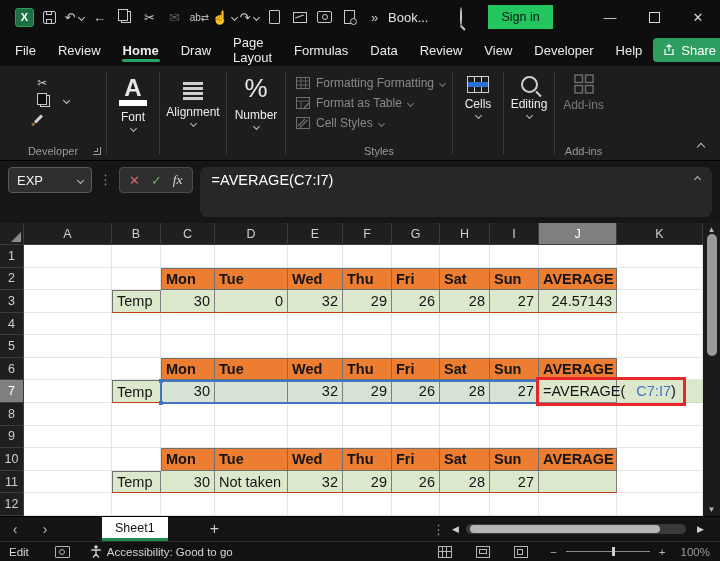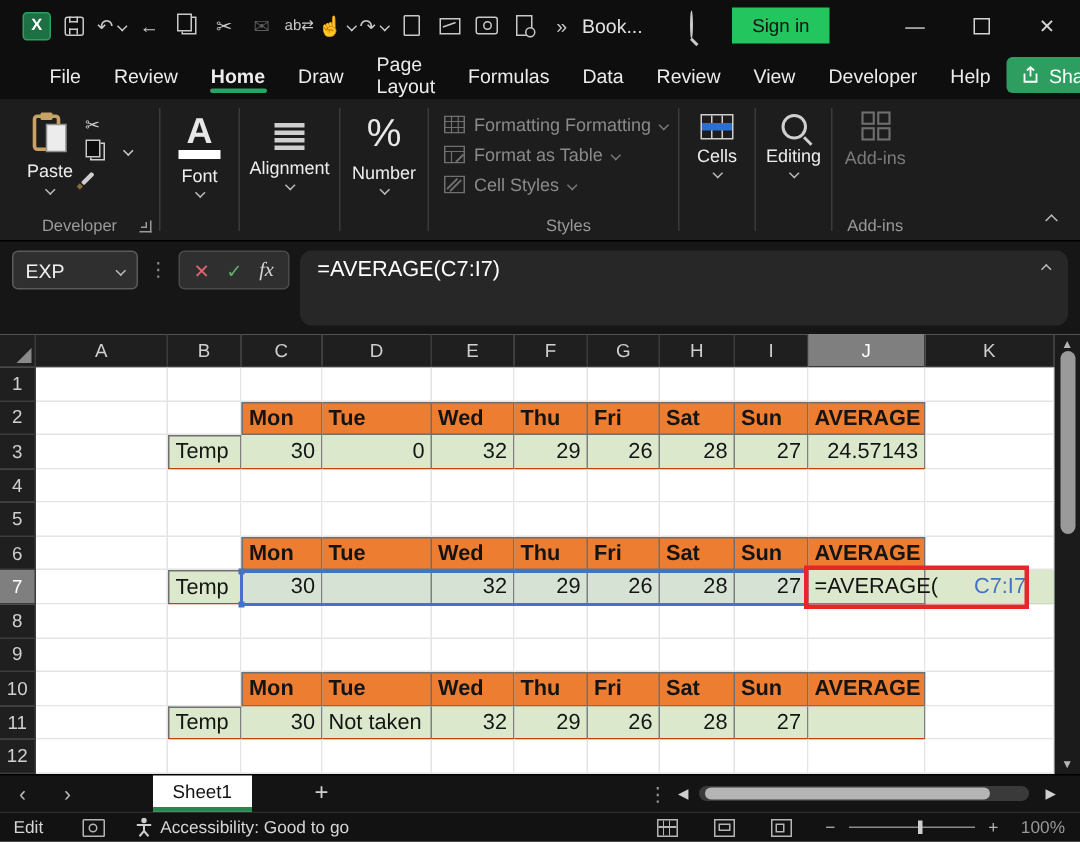--- a/index.html
+++ b/index.html
@@ -32,21 +32,21 @@
   .icpage{width:9px;height:12px;border:1px solid #c9c9c9;border-radius:1px;}
   .iccam{width:13px;height:10px;border:1px solid #c9c9c9;border-radius:2px;position:relative;}
   .iccam::after{content:'';position:absolute;left:4px;top:2px;width:4px;height:4px;border:1px solid #c9c9c9;border-radius:50%;}
   .icink{width:12px;height:9px;border:1px solid #c9c9c9;position:relative;}
   .icink::after{content:'';position:absolute;left:1px;top:3px;width:9px;height:1px;background:#c9c9c9;transform:rotate(-20deg);}
   .iclookup{width:9px;height:12px;border:1px solid #c9c9c9;position:relative;}
   .iclookup::after{content:'';position:absolute;right:-3px;bottom:-2px;width:5px;height:5px;border:1.2px solid #c9c9c9;border-radius:50%;background:#0e0e0e;}
   .abtxt{font-size:10px;letter-spacing:0;color:#c9c9c9;}
 
   
-  .menubar{height:32px;display:flex;align-items:center;background:#0e0e0e;color:#ececec;font-size:13px;padding-left:22px;flex:0 0 auto;}
+  .menubar{height:32px;display:flex;align-items:center;background:#0e0e0e;color:#ececec;font-size:13px;padding-left:4px;flex:0 0 auto;}
   .mtab{padding:0 11px;height:100%;display:flex;align-items:center;position:relative;cursor:default;}
   .mtab.active{font-weight:bold;}
   .mtab.active::after{content:'';position:absolute;left:10px;right:10px;bottom:4px;height:3px;background:#27a365;border-radius:2px;}
   .share{margin-left:auto;margin-right:8px;background:#2e9e60;color:#fff;border-radius:4px;padding:4.5px 10px;display:flex;align-items:center;gap:6px;font-size:13px;}
 
   
   .ribbon{height:94px;background:#1d1d1d;position:relative;display:flex;flex:0 0 auto;border-bottom:1px solid #000;}
   .rdiv{width:1px;background:#3a3a3a;margin:6px 0;}
   .rgroup{position:relative;display:flex;flex-direction:column;align-items:center;box-sizing:border-box;}
   .glabel{position:absolute;bottom:3px;width:100%;text-align:center;font-size:11px;color:#9a9a9a;}
@@ -92,21 +92,21 @@
   .ch.active,.rh.active{background:#7f7f7f;color:#fff;}
   .corner{position:relative;}
   .corner::after{content:'';position:absolute;right:2px;bottom:2px;border-left:10px solid transparent;border-bottom:10px solid #8a8a8a;}
   .cell{background:#fff;border-right:1px solid #e4e4e4;border-bottom:1px solid #e4e4e4;box-sizing:border-box;font-size:14.5px;color:#141414;display:flex;align-items:center;padding:0 4px;overflow:hidden;white-space:nowrap;}
   .oh{background:#ED7D31;font-weight:bold;border-right:1px solid #707070;border-bottom:1px solid #707070;}
   .gl,.gn,.gc{background:#DCE8CC;border-right:1px solid #7f7f7f;border-bottom:1px solid #c2410c;}
   .gn{justify-content:flex-end;}
   .bt{border-top:1px solid #707070;}
   .bl{border-left:1px solid #707070;}
   .sel{background:#D6E3D4;}
-  .fx{background:#DCE8CC;border-right:1px solid #7f7f7f;border-bottom:1px solid #7f7f7f;overflow:visible;position:relative;z-index:3;gap:24px;}
+  .fx{background:#DCE8CC;border-right:1px solid #7f7f7f;border-bottom:1px solid #7f7f7f;overflow:visible;position:relative;z-index:3;}
   .soft{border-right:1px solid #cfd8c4;border-bottom:1px solid #cfd8c4;}
   .cursorbar{display:inline-block;width:1px;height:15px;background:#141414;margin-left:1px;}
   .rangebox{position:absolute;left:159.5px;top:156.5px;width:380px;height:24.5px;border:2px solid #4472C4;box-sizing:border-box;pointer-events:none;z-index:2;}
   .rangebox::before{content:'';position:absolute;left:-3px;top:-3px;width:4px;height:4px;background:#4472C4;}
   .rangebox::after{content:'';position:absolute;left:-3px;bottom:-3px;width:4px;height:4px;background:#4472C4;}
   .redbox{position:absolute;left:536px;top:154px;width:150px;height:29px;border:3px solid #E8252B;box-sizing:border-box;pointer-events:none;z-index:5;}
   .vscroll{position:absolute;right:0;top:0;width:17px;height:293px;background:#1b1b1b;z-index:6;}
   .vscroll .tri{position:absolute;left:0;width:17px;text-align:center;color:#b5b5b5;font-size:8px;}
   .vthumb{position:absolute;left:3.5px;top:11px;width:10px;height:122px;background:#9a9a9a;border-radius:5px;}
 
@@ -208,31 +208,20 @@
           <path d="M6 7V1M3.6 3 6 .8 8.4 3" stroke="#fff" stroke-width="1.2" fill="none"></path>
         </svg>
       <span>Share</span>
       <span class="chev sm"></span>
     </button>
   </div>
 
   <div class="ribbon">
     <div class="rgroup g-clip">
       <div class="cliprow">
-        <div class="pastecol">
-          <svg width="25" height="29" viewBox="0 0 25 29">
-            <rect x="2" y="3.5" width="16" height="22" rx="2" fill="none" stroke="#C8A165" stroke-width="2.4"></rect>
-            <rect x="6" y="1" width="8" height="5" rx="1" fill="#C8A165"></rect>
-            <rect x="10" y="9" width="13" height="18" fill="#ececec" stroke="#8f8f8f"></rect>
-          </svg>
-          <span class="rlabel">
-              <span>Paste</span>
-            </span>
-          <span class="chev sm" style="color:#bdbdbd;margin-top:3px"></span>
-        </div>
         <div class="minicol">
           <span class="minirow">✂</span>
           <span class="minirow"><span class="iccopy" style="border-color:#cfcfcf"></span>&nbsp;<span class="chev sm"></span></span>
           <span class="minirow">
               <span class="icbrush"></span>
             </span>
         </div>
       </div>
       <span class="glabel">Developer</span>
       <span class="launcher"></span>
@@ -430,21 +419,21 @@
         <div class="cell gl bt bl">Temp</div>
         <div class="cell gn sel">30</div>
         <div class="cell gc sel"></div>
         <div class="cell gn sel">32</div>
         <div class="cell gn sel">29</div>
         <div class="cell gn sel">26</div>
         <div class="cell gn sel">28</div>
         <div class="cell gn sel">27</div>
         <div class="cell fx">
           <span style="color: rgb(20, 20, 20);">=AVERAGE(</span>
-          <span style="color: rgb(68, 114, 196);">C7:I7</span>
+          <span style="color: rgb(68, 114, 196); margin-left: 11px;">C7:I7</span>
           <span style="color: rgb(20, 20, 20);">)</span>
           <span class="cursorbar"></span>
         </div>
         <div class="cell gc soft"></div>
         <div class="rh">8</div>
         <div class="cell "></div>
         <div class="cell "></div>
         <div class="cell "></div>
         <div class="cell "></div>
         <div class="cell "></div>

